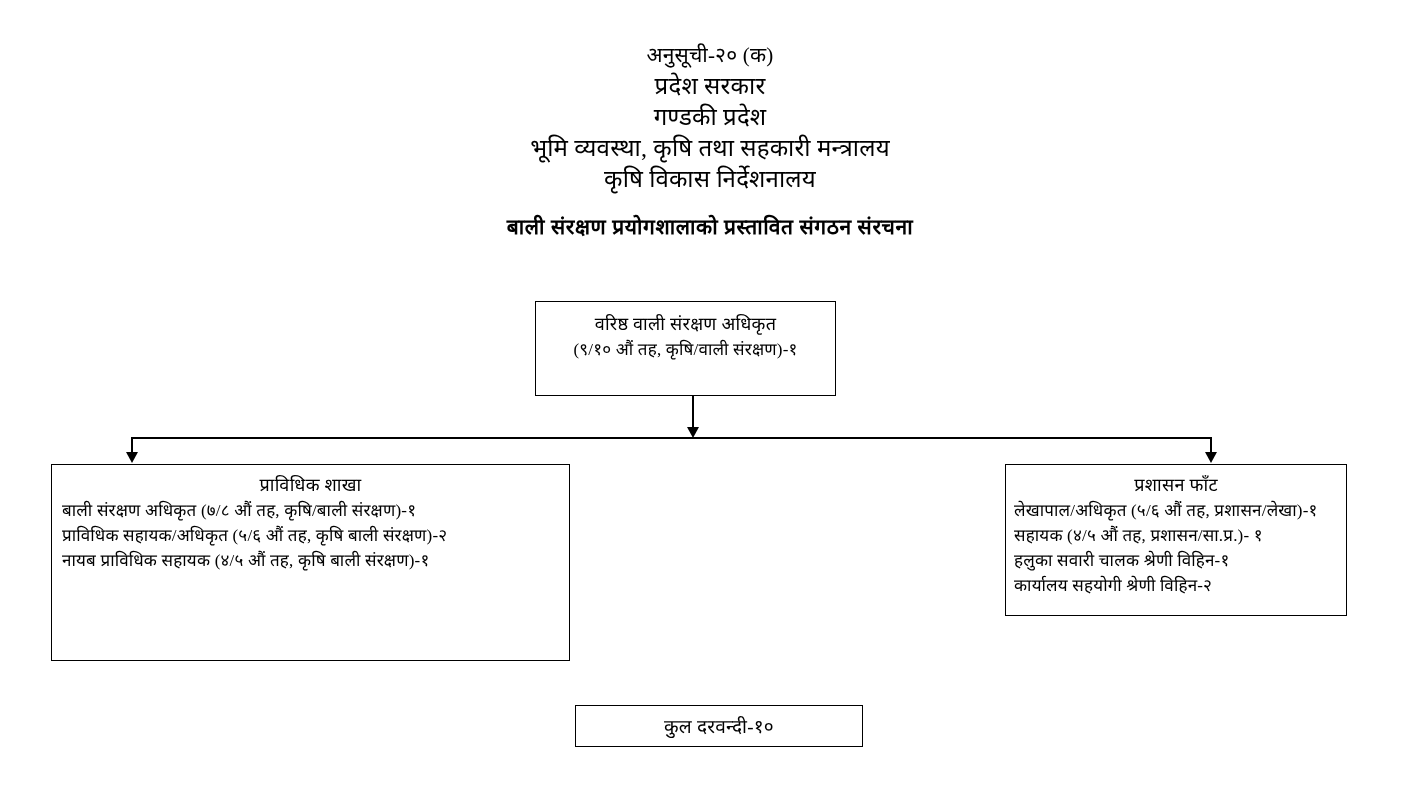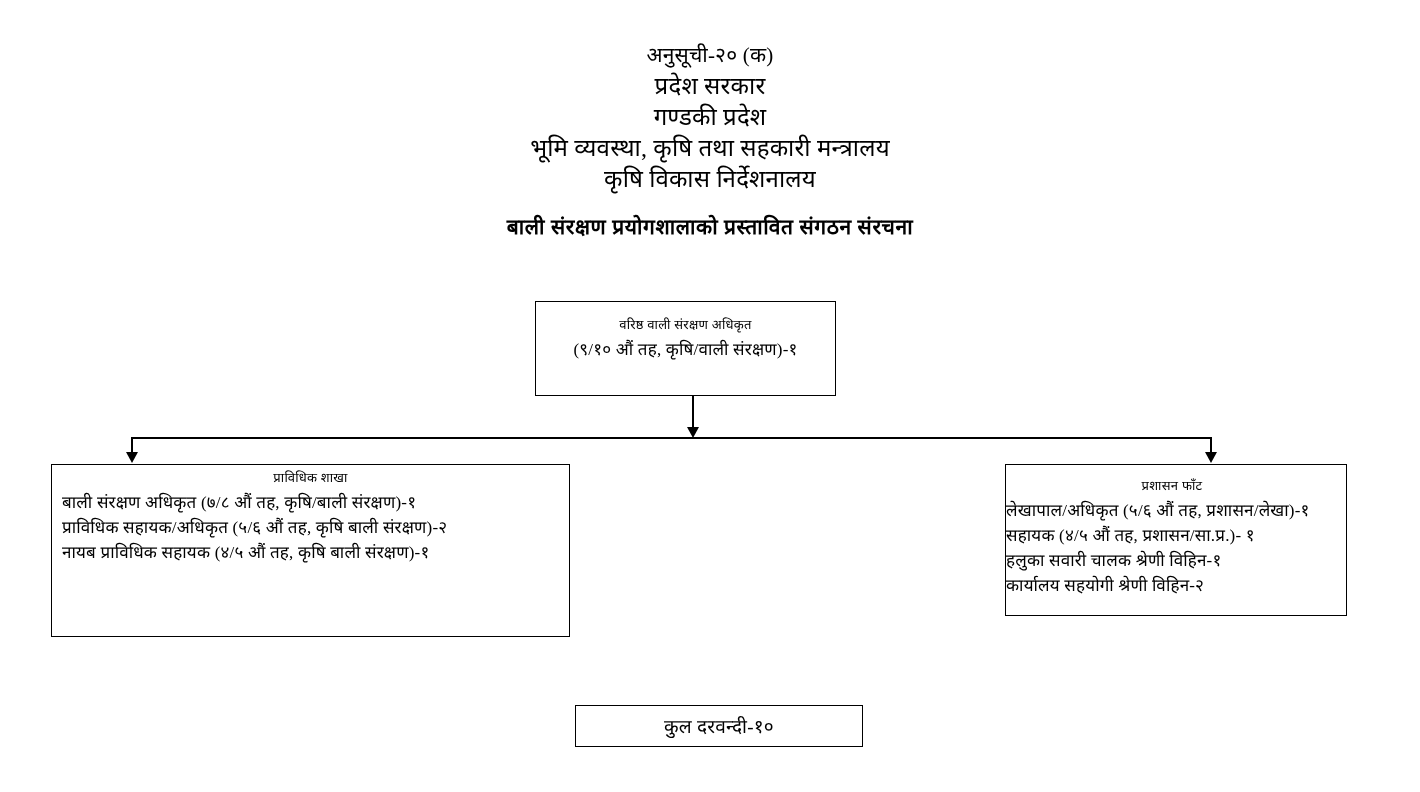--- a/index.html
+++ b/index.html
@@ -50,21 +50,21 @@
 
   
   .box {
     position: absolute;
     border: 1px solid #000000;
     box-sizing: border-box;
     background: #ffffff;
   }
   .box-title {
     text-align: center;
-    font-size: 13px;
+    font-size: 18px;
     line-height: 25px;
     white-space: pre;
     letter-spacing: 0.3px;
   }
   .box-line {
     text-align: left;
     font-size: 17px;
     line-height: 25px;
     white-space: pre;
     letter-spacing: 0.2px;
@@ -76,29 +76,29 @@
     width: 301px;
     height: 95px;
     padding: 10px 12px 0 12px;
   }
   #box-top .box-line { text-align: center; }
 
   #box-technical {
     left: 51px;
     top: 464px;
     width: 519px;
-    height: 173px;
-    padding: 0 10px 0 10px;
+    height: 197px;
+    padding: 8px 10px 0 10px;
   }
   #box-admin {
     left: 1005px;
     top: 464px;
     width: 342px;
     height: 152px;
-    padding: 8px 8px 0 0;
+    padding: 8px 8px 0 8px;
   }
   #box-total {
     left: 575px;
     top: 705px;
     width: 288px;
     height: 42px;
     display: flex;
     align-items: center;
     justify-content: flex-end;
   }

